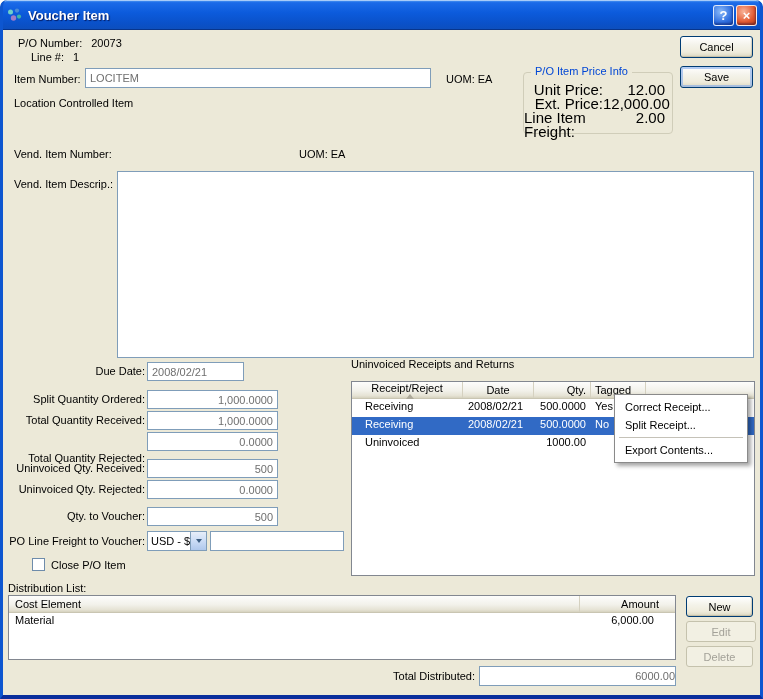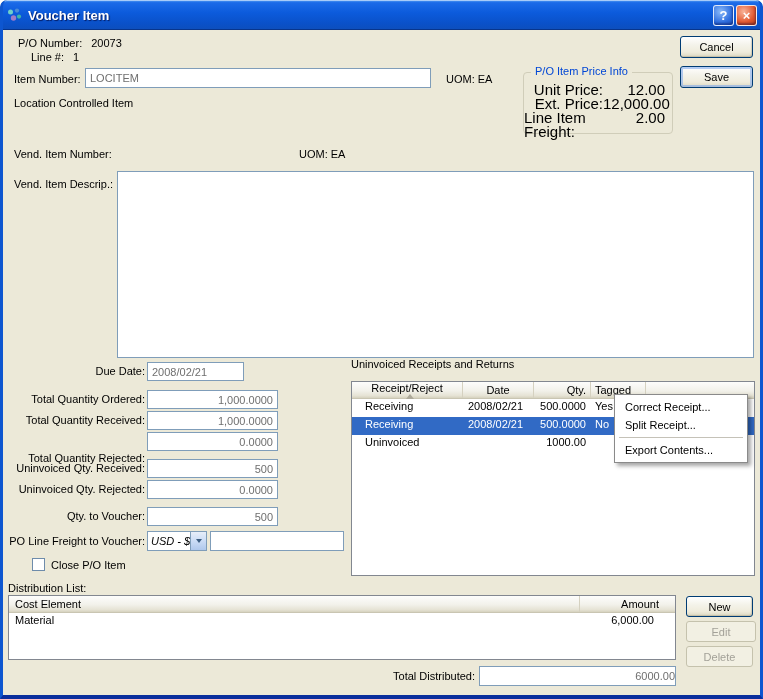--- a/index.html
+++ b/index.html
@@ -121,21 +121,21 @@
     position: absolute; z-index: 20; background: #fff; border: 1px solid #8A8A8A;
     padding: 3px 1px; box-shadow: 3px 3px 4px rgba(0,0,0,.35);
   }
   .mi { font-size: 11px; height: 18px; line-height: 18px; padding: 0 12px 0 9px; white-space: nowrap; cursor: default; }
   .msep { height: 1px; background: #C5C2B8; margin: 3px 3px; }
   
   .combo {
     position: absolute; border: 1px solid #7F9DB9; background: #fff;
     display: flex; align-items: center; font-size: 11px; cursor: pointer;
   }
-  .combo-text { flex: 1; padding-left: 3px; white-space: nowrap; overflow: hidden; font-style: italic; }
+  .combo-text { flex: 1; padding-left: 3px; white-space: nowrap; overflow: hidden; }
   .combo-arrow {
     width: 16px; height: 100%; border-left: 1px solid #7F9DB9;
     background: linear-gradient(180deg,#E7EEF9 0%,#CBDCF5 50%,#AFC8EC 100%);
     display: flex; align-items: center; justify-content: center;
   }
   .combo-arrow::after {
     content: ""; width: 0; height: 0;
     border-left: 3px solid transparent; border-right: 3px solid transparent;
     border-top: 4px solid #3C5E83;
   }
@@ -192,21 +192,21 @@
   </div>
 
   <div class="lbl" style="left:14px; top:148px;">Vend. Item Number:</div>
   <div class="lbl" style="left:299px; top:148px;">UOM: EA</div>
   <div class="lbl" style="left:14px; top:178px;">Vend. Item Descrip.:</div>
   <div class="descrip" style="left:117px; top:171px; width:637px; height:187px;"></div>
 
   <div class="flabel" style="top:365px;">Due Date:</div>
   <input class="tb dis" style="left: 147px; top: 362px; width: 97px; height: 19px;" readonly="" value="2008/02/21">
 
-  <div class="flabel" style="top:393px;">Total Quantity Ordered:</div>
+  <div class="flabel" style="top:393px;">Split Quantity Ordered:</div>
   <input class="tb dis num" style="left: 147px; top: 390px; width: 131px; height: 19px;" readonly="" value="1,000.0000">
 
   <div class="flabel" style="top:414px;">Total Quantity Received:</div>
   <input class="tb dis num" style="left: 147px; top: 411px; width: 131px; height: 19px;" readonly="" value="1,000.0000">
 
   <div class="flabel" style="top:452px;">Total Quantity Rejected:</div>
   <input class="tb dis num" style="left: 147px; top: 432px; width: 131px; height: 19px;" readonly="" value="0.0000">
 
   <div class="flabel" style="top:462px;">Uninvoiced Qty. Received:</div>
   <input class="tb dis num" style="left: 147px; top: 459px; width: 131px; height: 19px;" readonly="" value="500">

